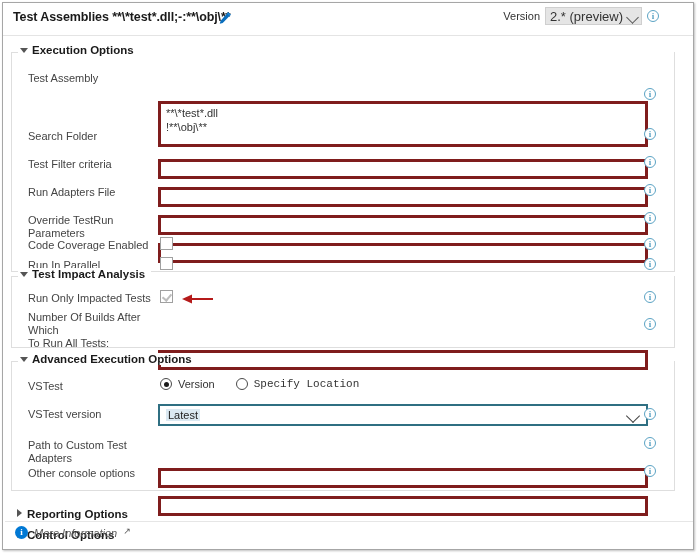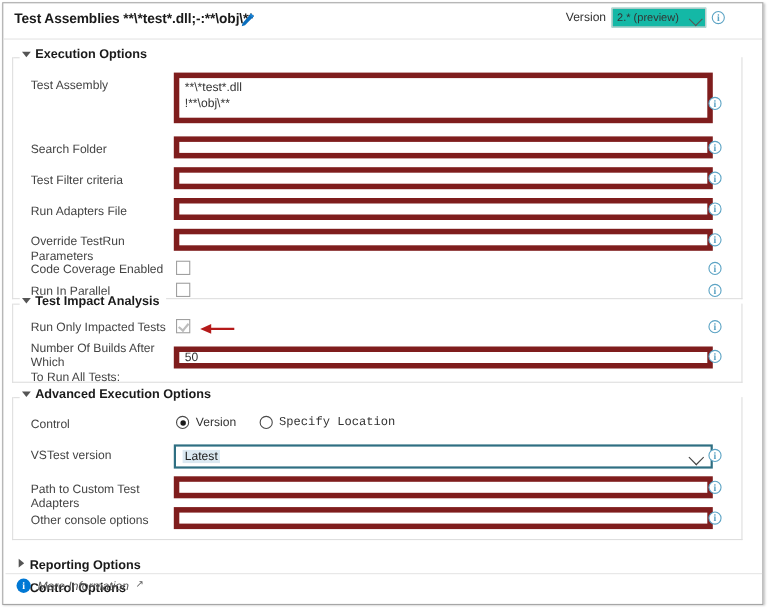--- a/index.html
+++ b/index.html
@@ -68,22 +68,22 @@
   }
   .ver-label {
     font-size: 11px;
     color: #333;
   }
   .ver-select {
     position: relative;
     min-width: 86px;
     height: 18px;
     border: 1px solid #cfcfcf;
-    background: #14b8a6;
-    font-size: 10px;
+    background: #e5e5e5;
+    font-size: 13px;
     color: #333;
     padding: 0 18px 0 4px;
     line-height: 18px;
     box-sizing: border-box;
     cursor: pointer;
     white-space: nowrap;
   }
   .ver-select .chev {
     position: absolute;
     right: 4px;
@@ -196,27 +196,28 @@
   }
   .lbl.two {
     top: 1px;
   }
   .fld {
     position: absolute;
     left: 146px;
     width: 490px;
     height: 20px;
     box-sizing: border-box;
-    border: 5px solid #7f1d1d;
+    border: 3px solid #7f1d1d;
     background: #ffffff;
     font-size: 11px;
     color: #333;
     padding: 2px 5px;
     font-family: "Liberation Sans", sans-serif;
     outline: none;
+    margin-top: 35px;
   }
   .fld.ta {
     height: 46px;
     resize: none;
     line-height: 14px;
     overflow: hidden;
     white-space: pre;
   }
   .cb {
     position: absolute;
@@ -467,21 +468,21 @@
           <span class="info-ic row-info" style="top:8px;">i</span>
         </div>
       </div>
 
       <div class="group" style="top:325px; height:130px;">
         <div class="legend">
           <span class="tri tri-down"></span><span>Advanced Execution Options</span>
         </div>
 
         <div class="row" style="top:14px; height:24px;">
-          <div class="lbl" style="top:5px;">Control</div>
+          <div class="lbl" style="top:5px;">VSTest</div>
           <div class="radio-wrap">
             <label class="radio-opt">
               <span class="radio sel"></span>
               <span>Version</span>
             </label>
             <label class="radio-opt">
               <span class="radio"></span>
               <span>Specify Location</span>
             </label>
           </div>

